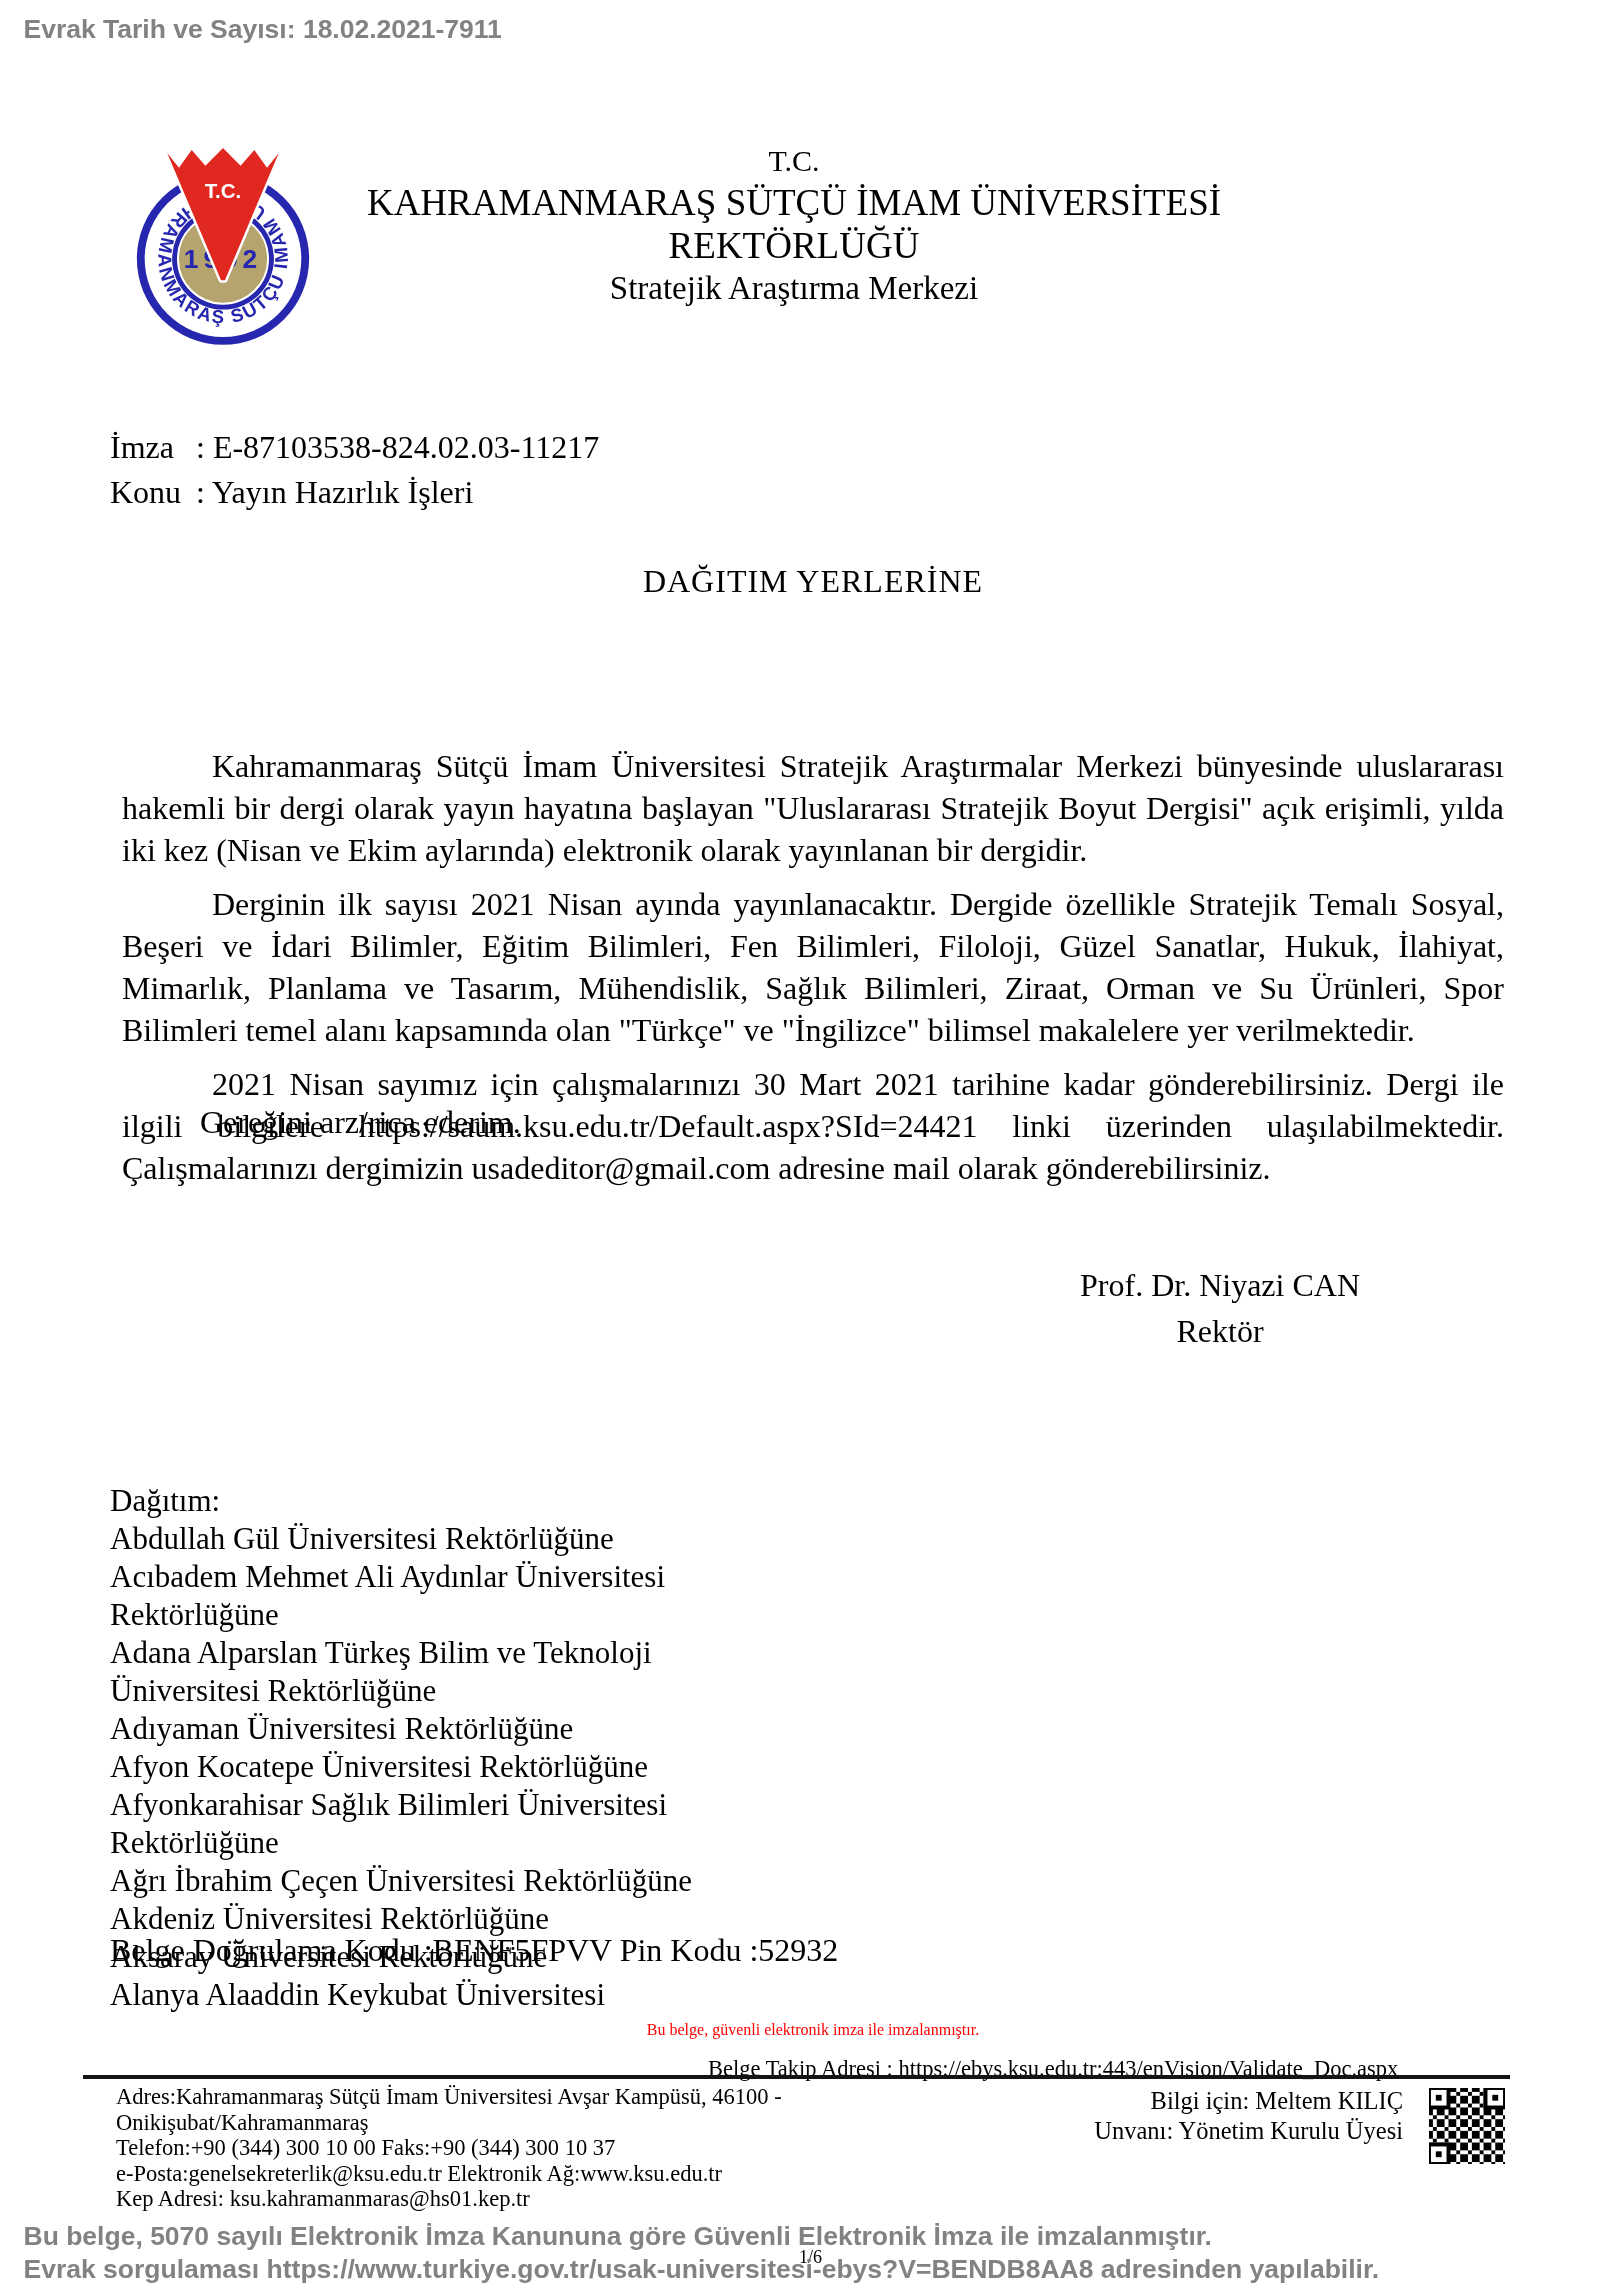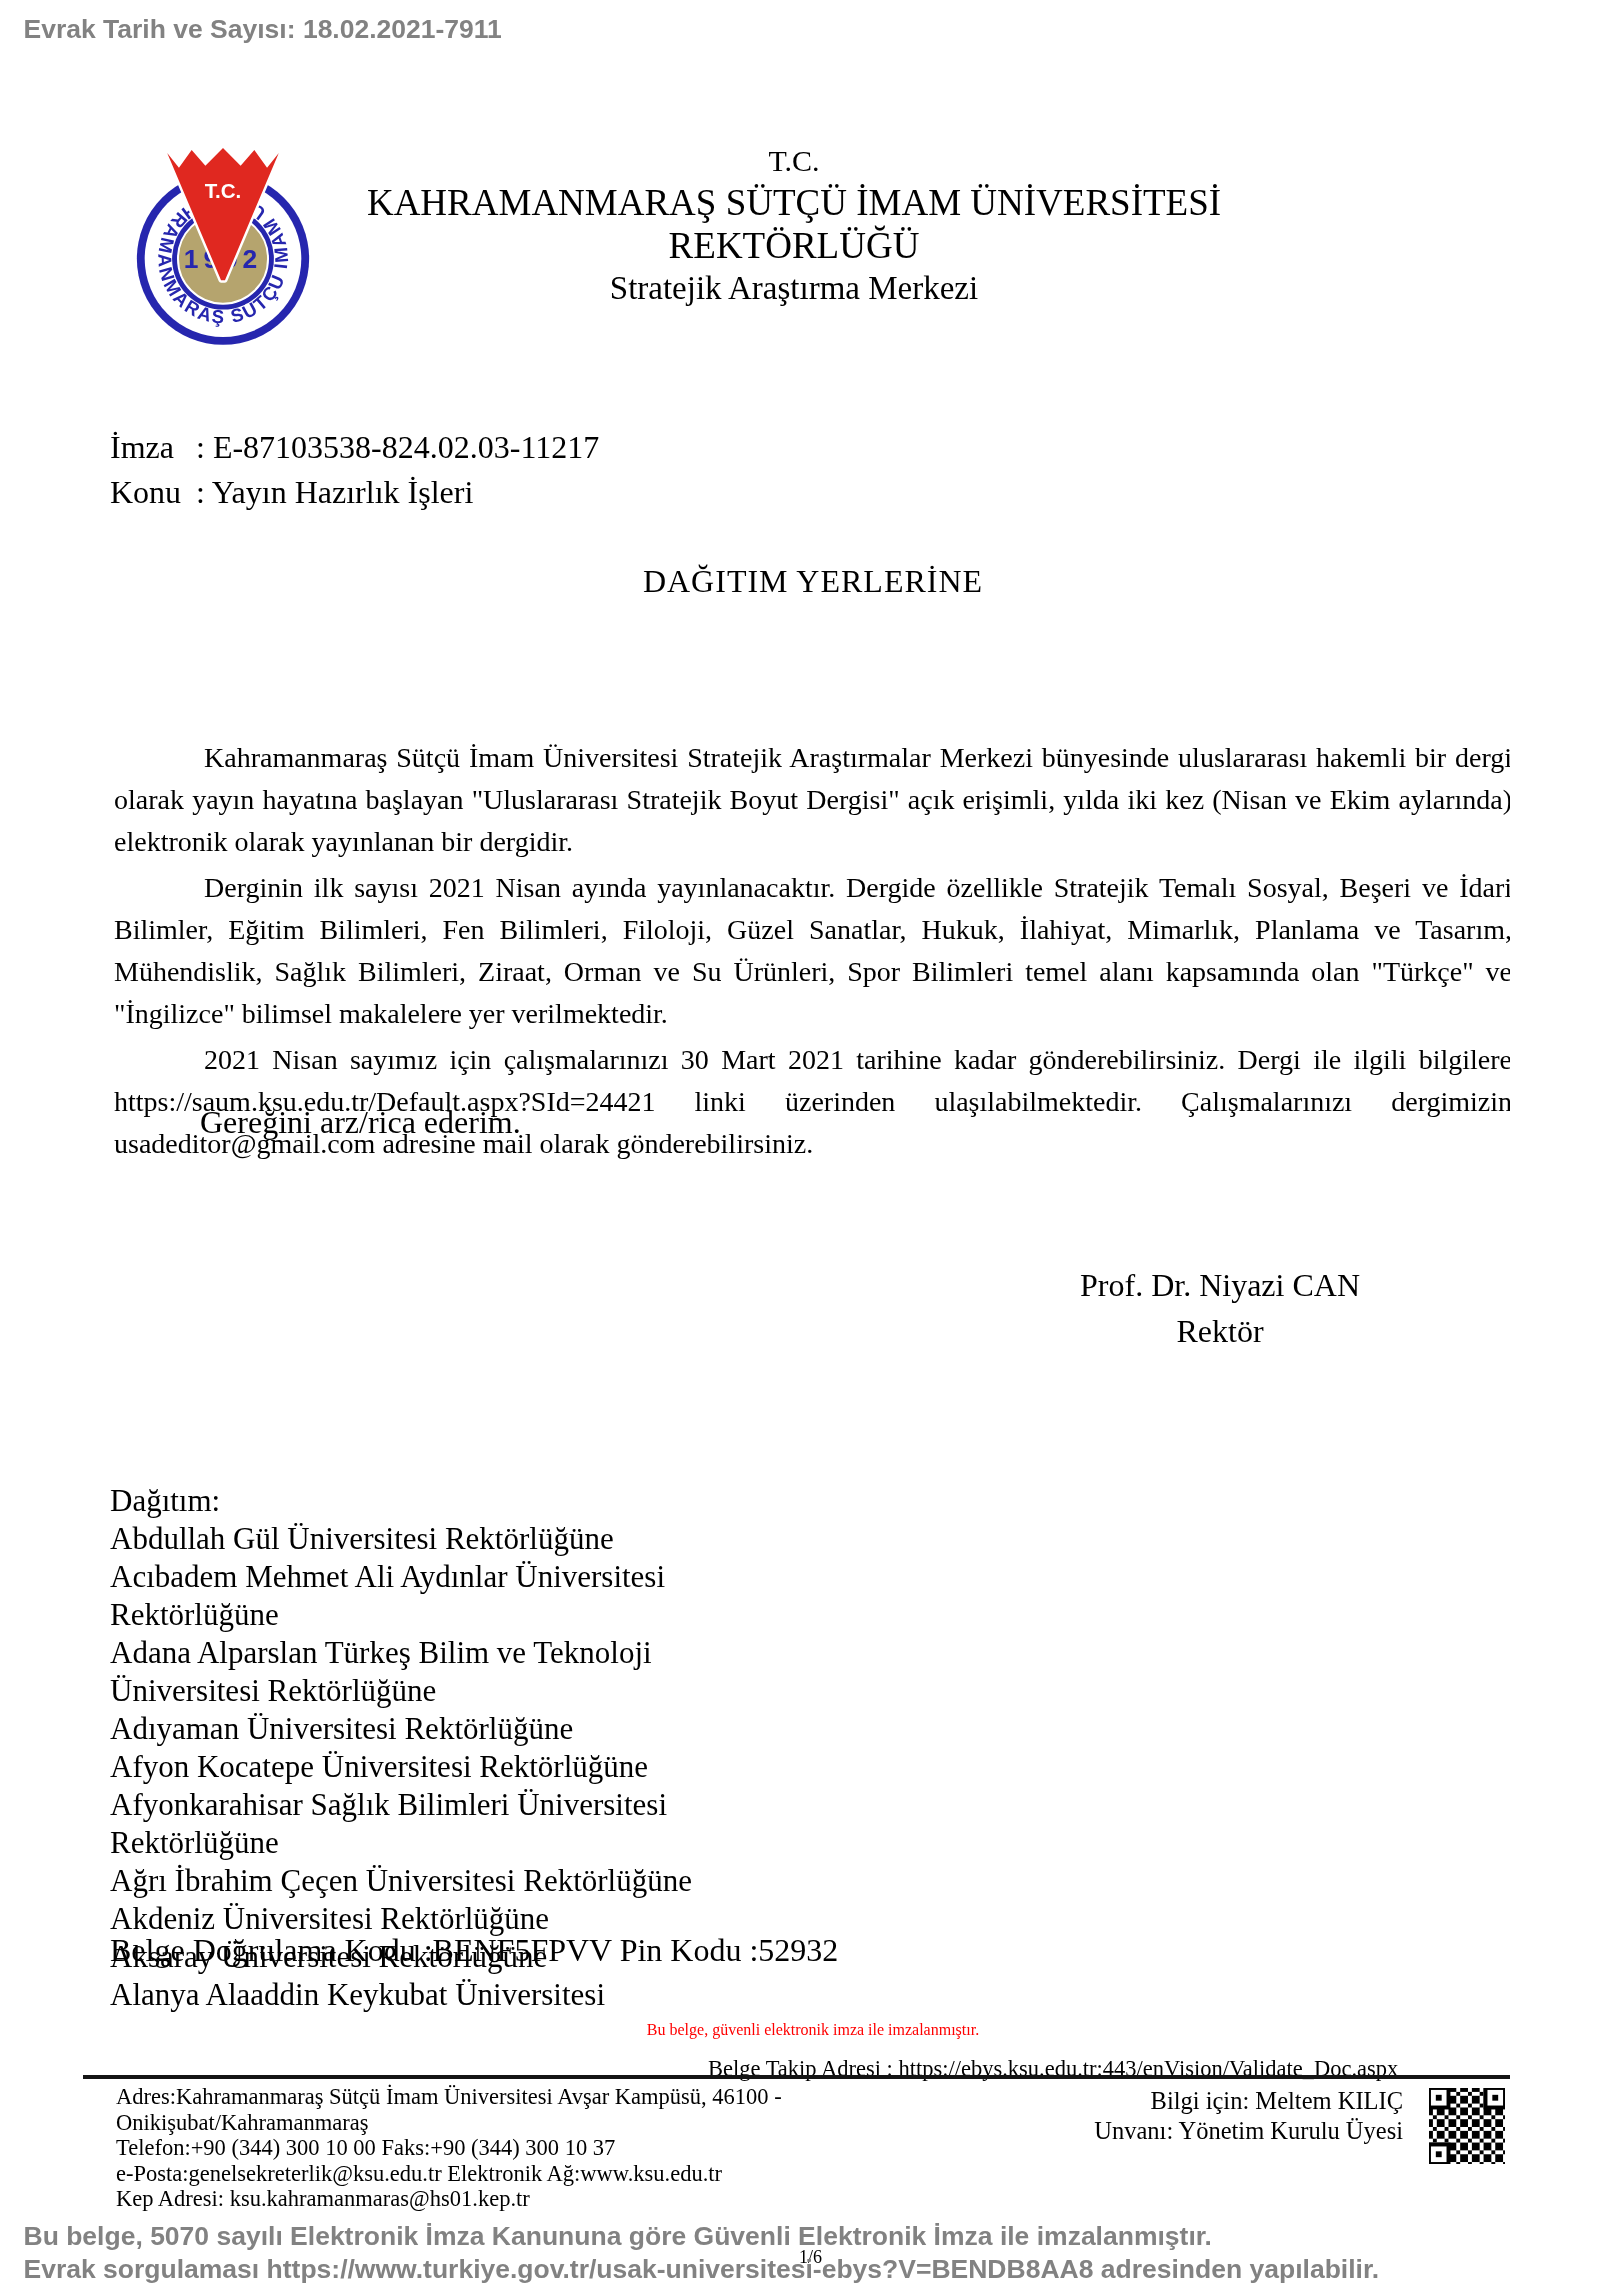--- a/index.html
+++ b/index.html
@@ -39,21 +39,21 @@
   .meta-row{height:45px;white-space:nowrap;}
   .meta-label{display:inline-block;width:86px;}
   
   .recipient-heading{
     position:absolute;left:110px;top:563px;width:1406px;
     text-align:center;font-size:32px;letter-spacing:1px;
   }
   
   .body-text{position:absolute;left:110px;top:733px;width:1406px;}
   .body-text p{
-    margin:4px;font-size:28px;line-height:42px;
+    margin:12px;font-size:32px;line-height:42px;
     text-align:justify;text-indent:90px;
   }
   .closing{position:absolute;left:200px;top:1104px;font-size:32px;}
   .signature{
     position:absolute;left:1024px;top:1264px;width:392px;
     text-align:center;font-size:32px;
   }
   .signature .sig-name{line-height:43px;}
   .signature .sig-title{line-height:49px;}
   

